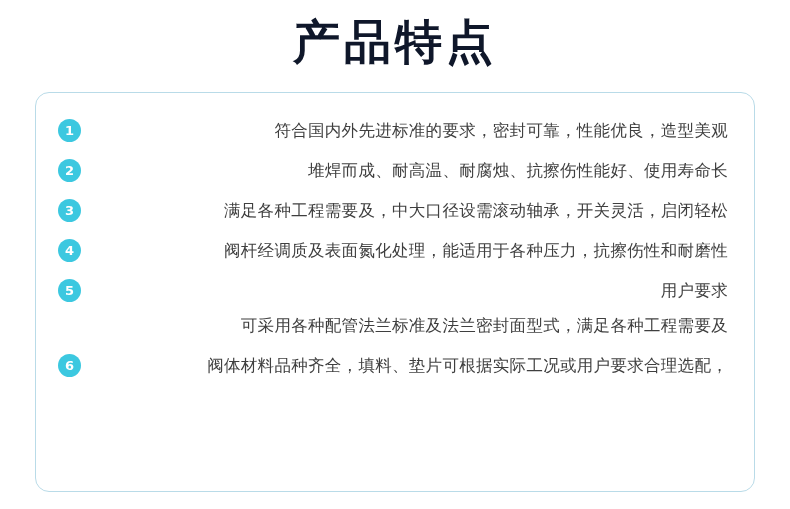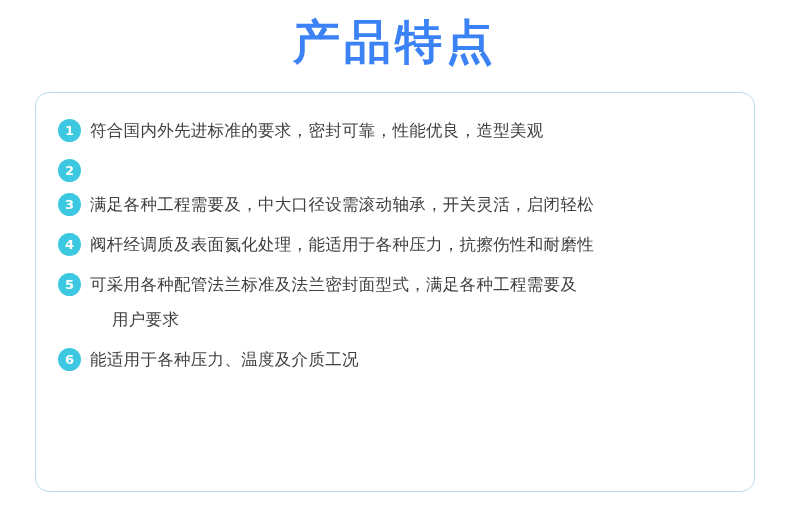--- a/index.html
+++ b/index.html
@@ -18,21 +18,21 @@
     position: relative;
     width: 790px;
     height: 509px;
     box-sizing: border-box;
   }
   .title {
     text-align: center;
     font-size: 47px;
     font-weight: bold;
     letter-spacing: 4px;
-    color: #3b82f6;
+    color: #0f172a;
     margin: 0;
     padding-top: 10px;
     line-height: 64px;
   }
   .panel {
     position: absolute;
     left: 35px;
     top: 92px;
     width: 720px;
     height: 400px;
@@ -69,20 +69,21 @@
   }
   .text {
     flex: 1 1 auto;
     font-size: 16.5px;
     line-height: 35px;
     color: #3f3f3f;
     letter-spacing: 0.3px;
   }
   .text .cont {
     display: block;
+    text-align: right;
   }
   .indent-none {
     text-indent: -26px;
     padding-left: 26px;
   }
   .indent-sub {
     padding-left: 22px;
   }
 </style>
 </head>
@@ -98,47 +99,48 @@
       <li class="item">
         <span class="num">1</span>
         <span class="text">
           <span class="cont">符合国内外先进标准的要求，密封可靠，性能优良，造型美观</span>
         </span>
       </li>
 
       <li class="item">
         <span class="num">2</span>
         <span class="text">
+          <span class="cont indent-none">堆焊而成、耐高温、耐腐烛、抗擦伤性能好、使用寿命长</span>
         </span>
       </li>
 
       <li class="item">
         <span class="num">3</span>
         <span class="text">
           <span class="cont">满足各种工程需要及，中大口径设需滚动轴承，开关灵活，启闭轻松</span>
         </span>
       </li>
 
       <li class="item">
         <span class="num">4</span>
         <span class="text">
           <span class="cont">阀杆经调质及表面氮化处理，能适用于各种压力，抗擦伤性和耐磨性</span>
         </span>
       </li>
 
       <li class="item">
         <span class="num">5</span>
         <span class="text">
+          <span class="cont indent-sub">用户要求</span>
           <span class="cont">可采用各种配管法兰标准及法兰密封面型式，满足各种工程需要及</span>
-          <span class="cont indent-sub">用户要求</span>
         </span>
       </li>
 
       <li class="item">
         <span class="num">6</span>
         <span class="text">
-          <span class="cont indent-none">能适用于各种压力、温度及介质工况</span>
+          <span class="cont">阀体材料品种齐全，填料、垫片可根据实际工况或用户要求合理选配，</span>
         </span>
       </li>
 
     </ul>
   </div>
 </div>
 
 </body></html>

